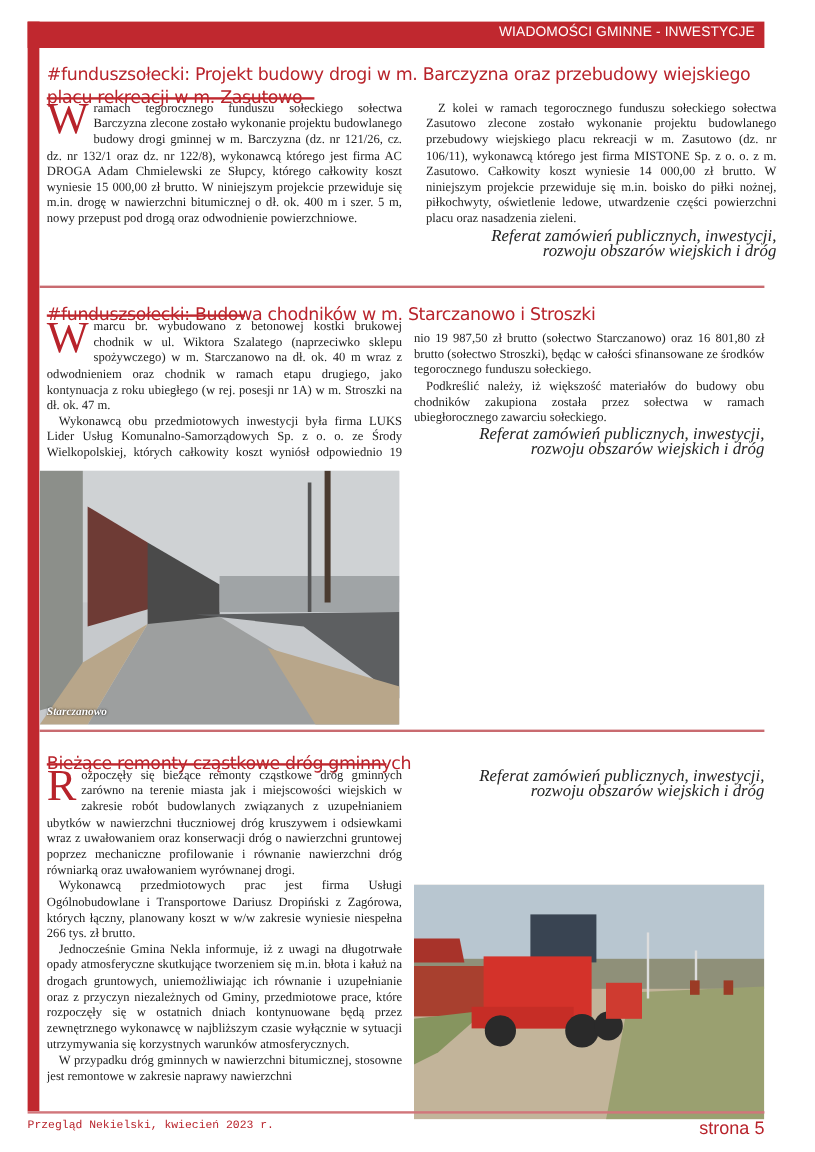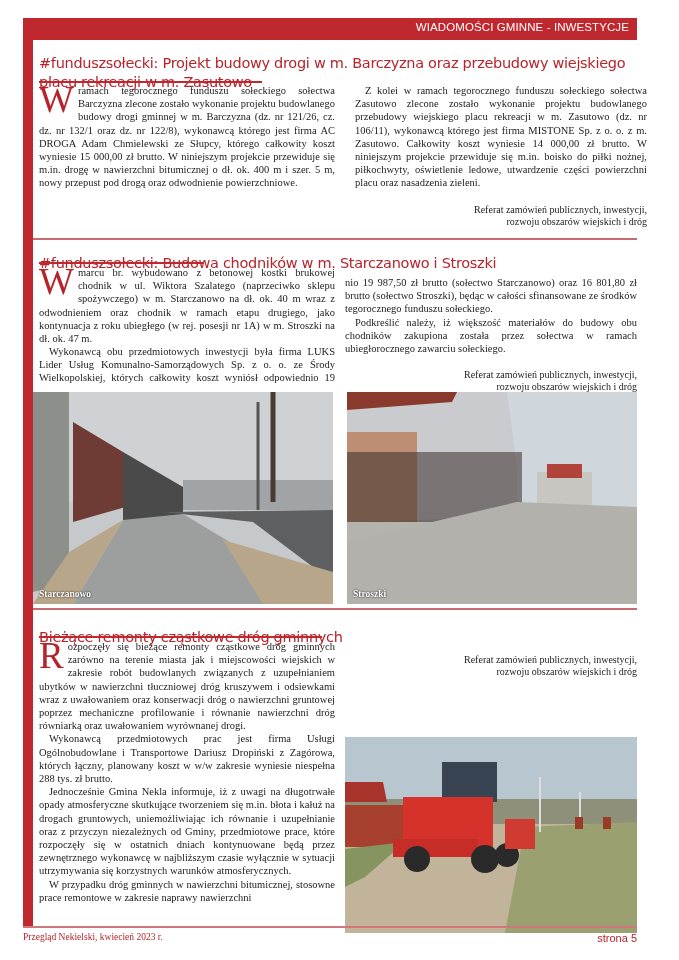--- a/index.html
+++ b/index.html
@@ -11,28 +11,28 @@
   .content { position:absolute; left:10px; top:22px; width:604px; height:886px; background:#fff; }
 
   .sec-title { position:absolute; left:6px; font-family:"DejaVu Sans", sans-serif; color:#b8232b; font-size:14.5px; line-height:19px; font-weight:normal; letter-spacing:-0.3px; }
   .title-underline { position:absolute; height:2px; background:#c0282f; }
   .sec-rule { position:absolute; left:0; width:604px; height:2px; background:#c96b70; }
 
   .col { position:absolute; font-size:10.5px; line-height:13.2px; text-align:justify; hyphens:auto; }
   .col p { margin:0; text-indent:10px; }
   .col p.first { text-indent:0; }
   .dropcap { float:left; font-size:37px; line-height:28px; color:#b8232b; margin:2px 4px 0 0; font-family:"Liberation Serif", serif; }
-  .sig { text-align:right; font-size:10px; line-height:12px; margin-top:14px; }
+  .sig { text-align:right; font-style:italic; font-size:14px; line-height:12px; margin-top:2px; }
 
   .photo { position:absolute; overflow:hidden; }
-  .photo-caption { position:absolute; left:6px; bottom:5px; color:#fff; font-weight:bold; font-size:9.5px; font-family:"Liberation Serif", serif; text-shadow:0 0 2px #000; }
+  .photo-caption { position:absolute; left:6px; bottom:5px; color:#fff; font-style:italic; font-weight:bold; font-size:9.5px; font-family:"Liberation Serif", serif; text-shadow:0 0 2px #000; }
 
   .footer-rule { position:absolute; left:23px; top:926px; width:614px; height:2px; background:#d1767b; }
-  .footer-left { position:absolute; left:23px; top:932px; color:#b8232b; font-family:Liberation Serif, serif; font-size:9.5px; }
-  .footer-right { position:absolute; right:42px; top:932px; color:#b8232b; font-family:"Liberation Sans", sans-serif; font-size:11px; }
+  .footer-left { position:absolute; left:23px; top:932px; color:#b8232b; font-family:Liberation Mono, monospace; font-size:9.5px; }
+  .footer-right { position:absolute; right:42px; top:932px; color:#b8232b; font-family:"Liberation Sans", sans-serif; font-size:15px; }
 </style>
 </head>
 <body>
 
 <div class="page-frame">
   <div class="left-bar"></div>
   <div class="header-bar">
     <span class="header-title">WIADOMOŚCI GMINNE - INWESTYCJE</span>
   </div>
 
@@ -83,46 +83,31 @@
         <polygon points="130,120 300,118 300,190 220,130" fill="#5d5f61"></polygon>
         <polygon points="90,128 150,122 300,212 40,212" fill="#9d9f9f"></polygon>
         <polygon points="36,160 90,128 40,212 0,212" fill="#b8a68a"></polygon>
         <polygon points="190,148 300,180 300,212 230,212" fill="#b8a68a"></polygon>
         <line x1="225" y1="10" x2="225" y2="118" stroke="#555" stroke-width="3"></line>
         <line x1="240" y1="0" x2="240" y2="110" stroke="#4a3b30" stroke-width="5"></line>
       </svg>
       <span class="photo-caption">Starczanowo</span>
     </div>
 
-    <div class="photo" style="left:314px; top:352px; width:290px; height:212px;">
-      <svg width="290" height="212" viewBox="0 0 290 212">
-        <rect width="290" height="212" fill="#b5b3ae"></rect>
-        <rect y="0" width="290" height="120" fill="#cfd6dc"></rect>
-        <polygon points="0,0 160,0 170,75 170,125 0,130" fill="#c9cbcf"></polygon>
-        <polygon points="0,0 110,0 105,10 0,18" fill="#8a3a2c"></polygon>
-        <rect x="0" y="40" width="70" height="90" fill="#b35c2a" opacity="0.55"></rect>
-        <rect x="0" y="60" width="175" height="70" fill="#3b2d2a" opacity="0.55"></rect>
-        <rect x="190" y="80" width="55" height="35" fill="#c7c6c0"></rect>
-        <rect x="200" y="72" width="35" height="14" fill="#b0443a"></rect>
-        <polygon points="165,118 212,118 200,138 150,140" fill="#8a7256"></polygon>
-        <polygon points="0,150 170,110 290,115 290,212 0,212" fill="#b3b1ab"></polygon>
-      </svg>
-      <span class="photo-caption">Stroszki</span>
-    </div>
 
     <div class="sec-rule" style="top:568px;"></div>
 
     <h2 class="sec-title" style="top:576px; width:598px;">Bieżące remonty cząstkowe dróg gminnych</h2>
     <div class="title-underline" style="left:6px; top:596px; width:283px;"></div>
 
     <div class="col" style="left:6px; top:600px; width:296px; height:286px; overflow:hidden;">
       <p class="first"><span class="dropcap">R</span><span>ozpoczęły się bieżące remonty cząstkowe dróg gminnych zarówno na terenie miasta jak i miejscowości wiejskich w zakresie robót budowlanych związanych z uzupełnianiem ubytków w nawierzchni tłuczniowej dróg kruszywem i odsiewkami wraz z uwałowaniem oraz konserwacji dróg o nawierzchni gruntowej poprzez mechaniczne profilowanie i równanie nawierzchni dróg równiarką oraz uwałowaniem wyrównanej drogi.</span></p>
-      <p>Wykonawcą przedmiotowych prac jest firma Usługi Ogólnobudowlane i Transportowe Dariusz Dropiński z Zagórowa, których łączny, planowany koszt w w/w zakresie wyniesie niespełna 288 tys. zł brutto.</p>
+      <p>Wykonawcą przedmiotowych prac jest firma Usługi Ogólnobudowlane i Transportowe Dariusz Dropiński z Zagórowa, których łączny, planowany koszt w w/w zakresie wyniesie niespełna 266 tys. zł brutto.</p>
       <p>Jednocześnie Gmina Nekla informuje, iż z uwagi na długotrwałe opady atmosferyczne skutkujące tworzeniem się m.in. błota i kałuż na drogach gruntowych, uniemożliwiając ich równanie i uzupełnianie oraz z przyczyn niezależnych od Gminy, przedmiotowe prace, które rozpoczęły się w ostatnich dniach kontynuowane będą przez zewnętrznego wykonawcę w najbliższym czasie wyłącznie w sytuacji utrzymywania się korzystnych warunków atmosferycznych.</p>
-      <p>W przypadku dróg gminnych w nawierzchni bitumicznej, stosowne prace remontowe w zakresie naprawy nawierzchni</p>
+      <p>W przypadku dróg gminnych w nawierzchni bitumicznej, stosowne jest remontowe w zakresie naprawy nawierzchni</p>
     </div>
     <div class="col" style="left:312px; top:600px; width:292px;">
       <div class="sig">
         <div>Referat zamówień publicznych, inwestycji,</div>
         <div>rozwoju obszarów wiejskich i dróg</div>
       </div>
     </div>
 
     <div class="photo" style="left:312px; top:697px; width:292px; height:196px;">
       <svg width="292" height="196" viewBox="0 0 292 196">

